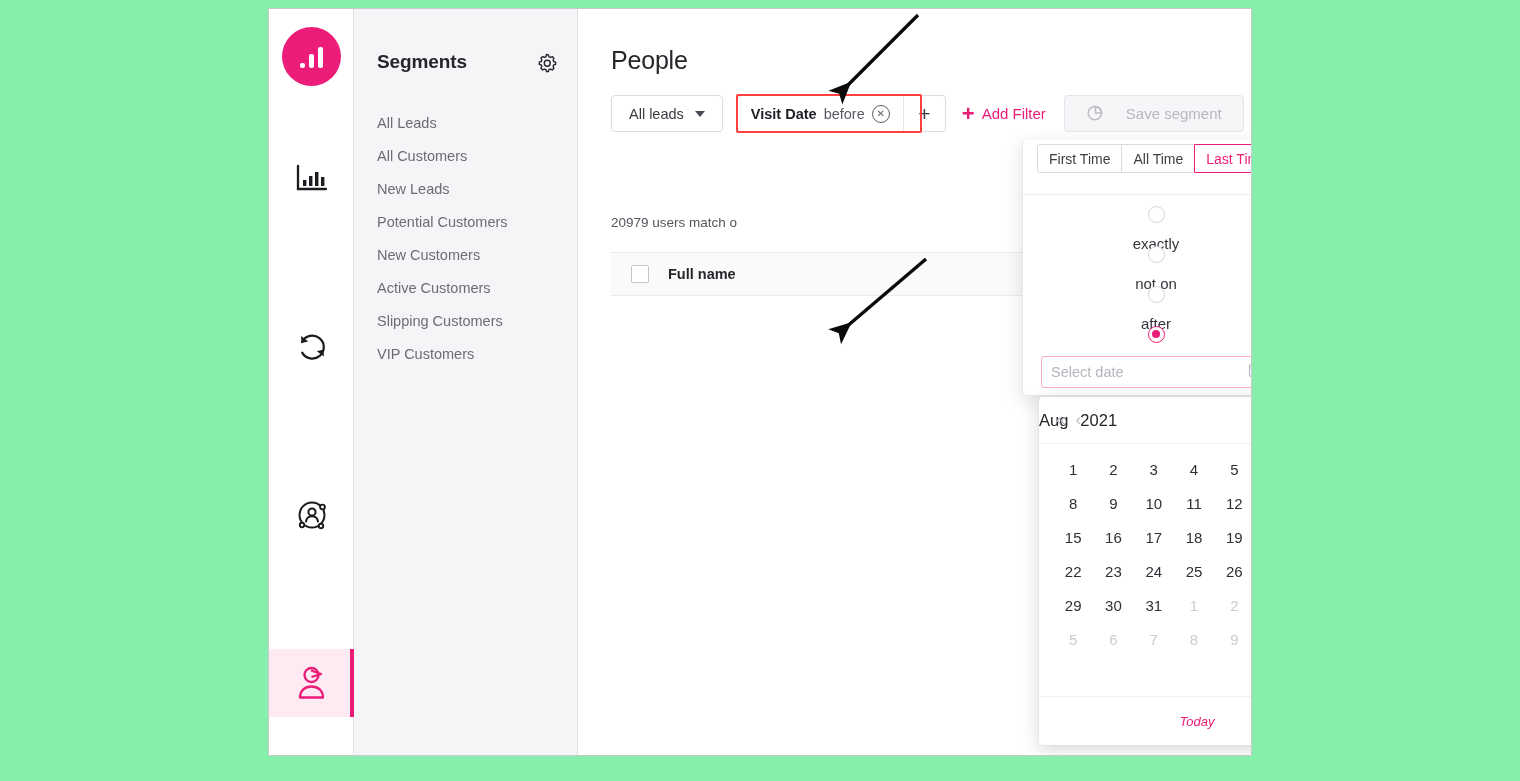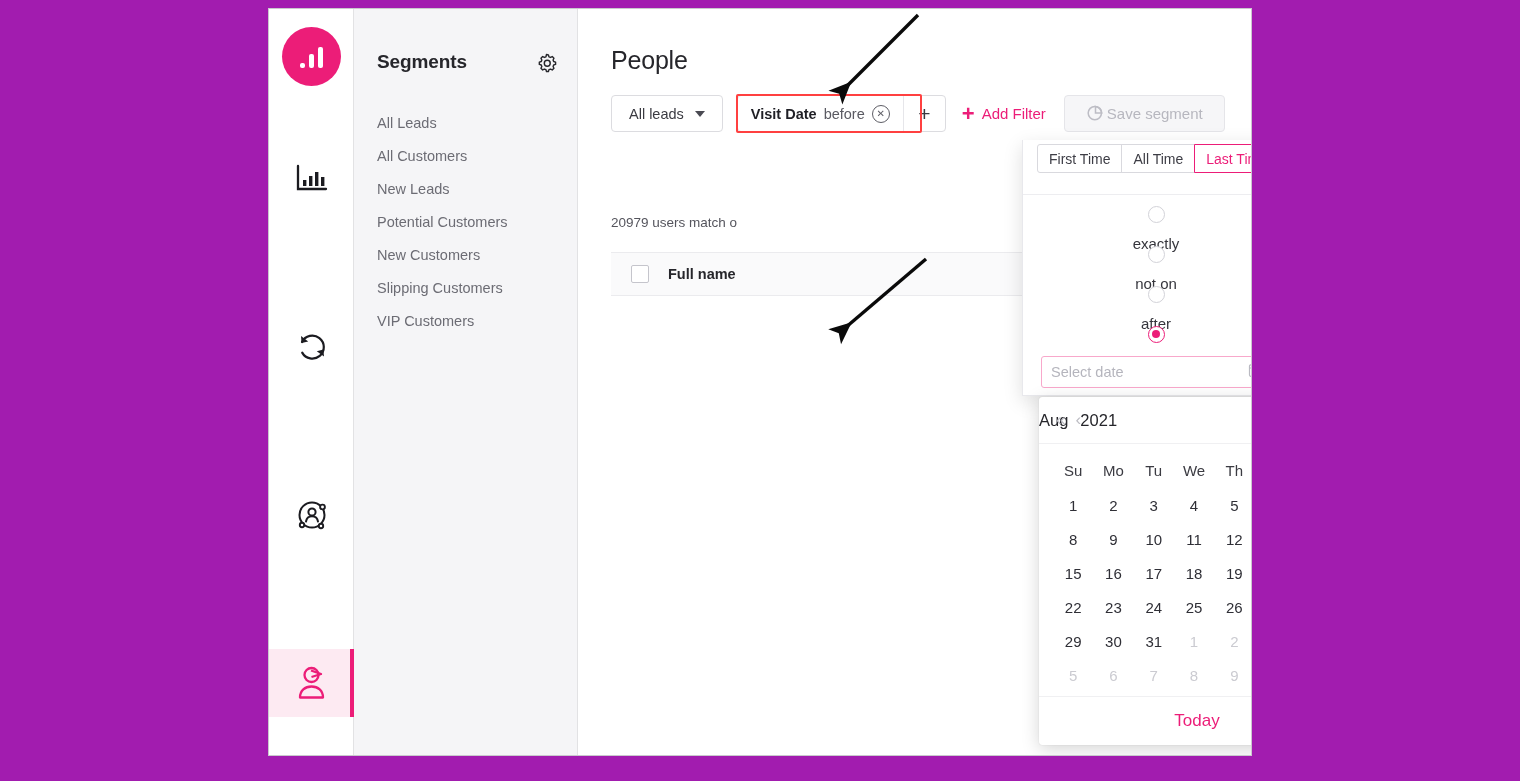--- a/index.html
+++ b/index.html
@@ -9,21 +9,21 @@
     background: #ffffff;
     width: 1520px;
     height: 781px;
     overflow: hidden;
     font-family: "Liberation Sans", sans-serif;
   }
   #root {
     position: relative;
     width: 1520px;
     height: 781px;
-    background: #a21caf;
+    background: #86efac;
   }
 
   
   .app-window {
     position: absolute;
     left: 268px;
     top: 8px;
     width: 984px;
     height: 748px;
     background: #ffffff;
@@ -231,21 +231,21 @@
   }
   .add-filter .plus { font-size: 22px; font-weight: bold; line-height: 1; }
   .save-segment {
     margin-left: 18px;
     height: 37px;
     border: 1px solid #e5e5e9;
     background: #f6f6f8;
     border-radius: 4px;
     display: flex;
     align-items: center;
-    gap: 2px;
+    gap: 21px;
     padding: 0 21px;
     color: #b7b7bf;
     font-size: 15px;
     box-sizing: border-box;
     cursor: default;
   }
 
   
   .match-line {
     position: absolute;
@@ -460,23 +460,24 @@
   .cal-footer {
     position: absolute;
     left: 0; right: 0; bottom: 0;
     height: 48px;
     border-top: 1px solid #f0f0f2;
     display: flex;
     align-items: center;
     justify-content: center;
   }
   .cal-today-link {
-    font-size: 17px;
+    font-size: 13px;
     color: #ec1d78;
     cursor: pointer;
+    font-style: italic;
   }
 
   
   .annot { position: absolute; left: 0; top: 0; width: 1520px; height: 781px; pointer-events: none; z-index: 90; }
 </style>
 </head>
 <body>
 
 <div id="root">
 
@@ -549,20 +550,21 @@
             </svg>
           </span>
         </div>
       </div>
       <div class="segments-list">
         <div class="segment-item">All Leads</div>
         <div class="segment-item">All Customers</div>
         <div class="segment-item">New Leads</div>
         <div class="segment-item">Potential Customers</div>
         <div class="segment-item">New Customers</div>
+        <div class="segment-item">Active Customers</div>
         <div class="segment-item">Slipping Customers</div>
         <div class="segment-item">VIP Customers</div>
       </div>
     </div>
 
     <div class="main">
       <div class="page-title">People</div>
 
       <div class="toolbar">
 
@@ -658,28 +660,20 @@
           <span>‹</span>
         </div>
         <div class="cal-title">
           <b>Aug</b>
           <b>2021</b>
         </div>
 
       </div>
 
       <div class="cal-grid">
-        <div class="cal-row">
-          <div class="cal-cell dow">Su</div>
-          <div class="cal-cell dow">Mo</div>
-          <div class="cal-cell dow">Tu</div>
-          <div class="cal-cell dow">We</div>
-          <div class="cal-cell dow">Th</div>
-
-        </div>
         <div id="cal-weeks">
             <div class="cal-row">
               <div class="cal-cell">
                 <span class="inner">1</span>
               </div>
               <div class="cal-cell">
                 <span class="inner">2</span>
               </div>
               <div class="cal-cell">
                 <span class="inner">3</span>

